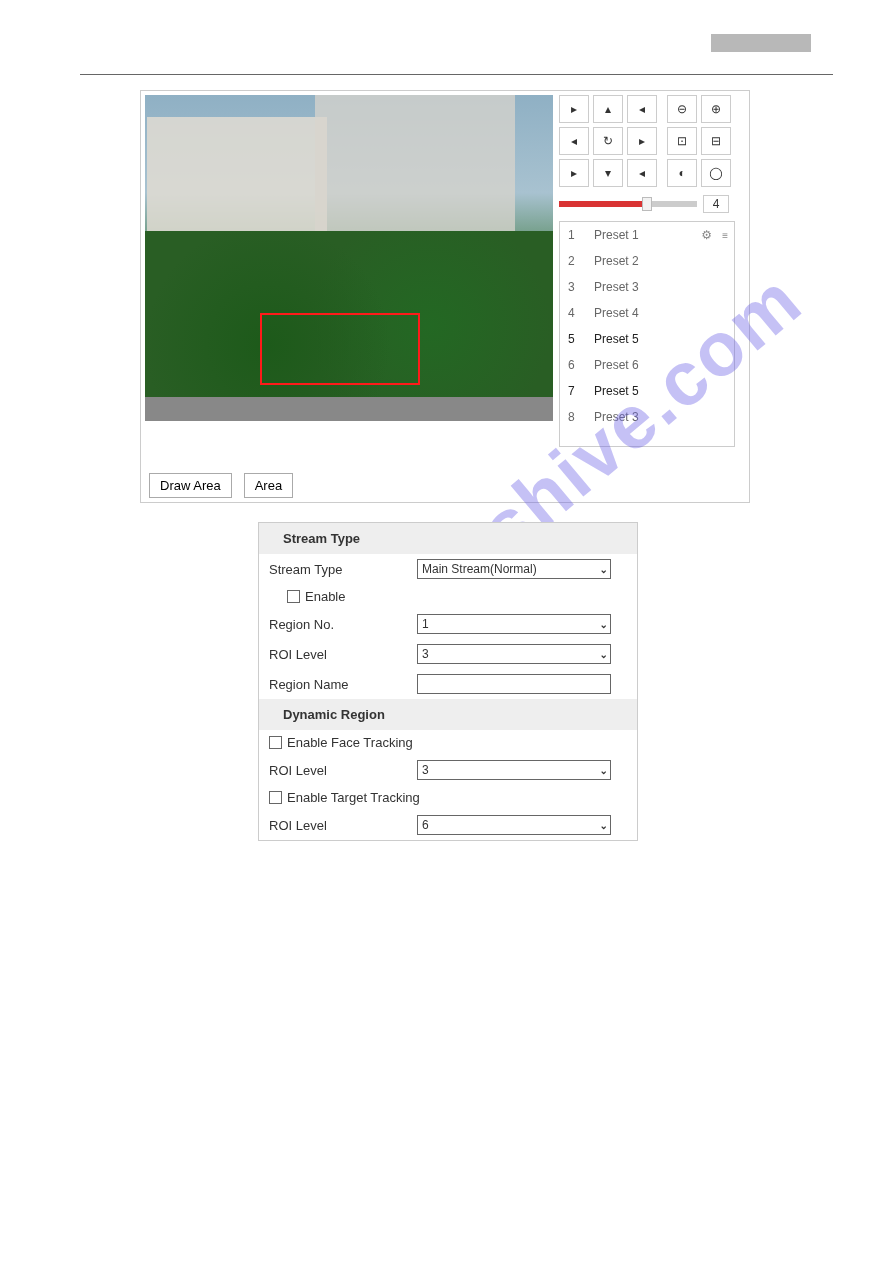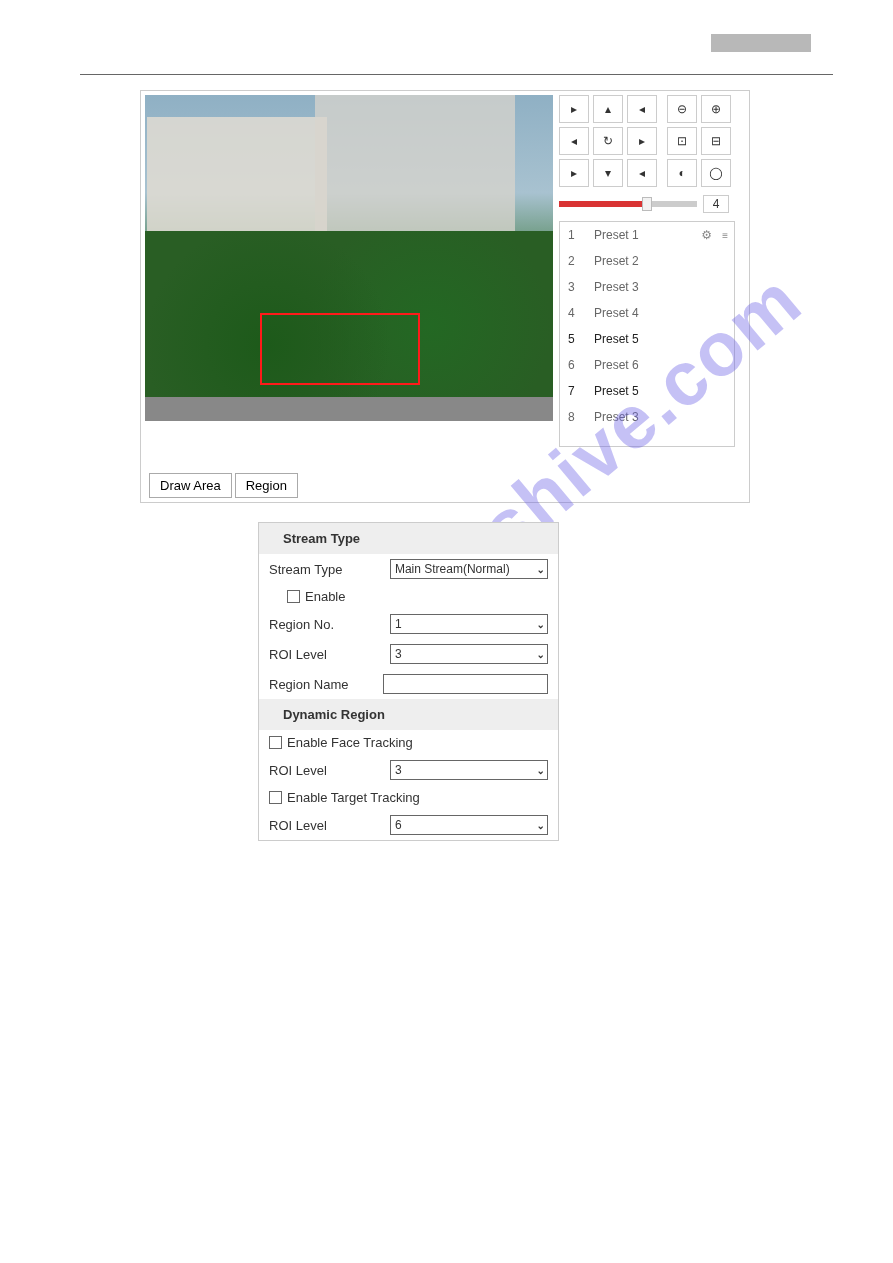--- a/index.html
+++ b/index.html
@@ -170,21 +170,21 @@
     font-size: 12px;
   }
   .preset-row .bars {
     position: absolute;
     right: 6px;
     color: #888;
     font-size: 10px;
   }
   .buttons-under {
     display: flex;
-    gap: 3px;
+    gap: 12px;
     margin-top: 8px;
     padding-left: 4px;
     padding-top: 12px;
     align-items: center;
   }
   .btn {
     border: 1px solid #aaa;
     background: #fff;
     padding: 4px 10px;
     font-size: 13px;
@@ -199,21 +199,21 @@
     color: rgba(110, 100, 230, 0.4);
     transform: rotate(-40deg);
     transform-origin: center;
     pointer-events: none;
     letter-spacing: 2px;
   }
   .panel2 {
     position: absolute;
     top: 522px;
     left: 258px;
-    width: 301px;
+    width: 380px;
     border: 1px solid #ccc;
     background: #fff;
   }
   .section-head {
     background: #eee;
     font-weight: bold;
     padding: 8px 10px 8px 24px;
     font-size: 13px;
   }
   .form-row {
@@ -336,21 +336,21 @@
           </div>
           <div class="preset-row">
             <span class="num">8</span>
             <span>Preset 3</span>
           </div>
         </div>
       </div>
     </div>
     <div class="buttons-under">
       <button class="btn">Draw Area</button>
-      <button class="btn">Region</button>
+      <button class="btn">Area</button>
     </div>
   </div>
 
   <div class="watermark">manualshive.com</div>
 
   <div class="panel2">
     <div class="section-head">Stream Type</div>
     <div class="form-row">
       <div class="form-label">Stream Type</div>
       <div class="form-select">

